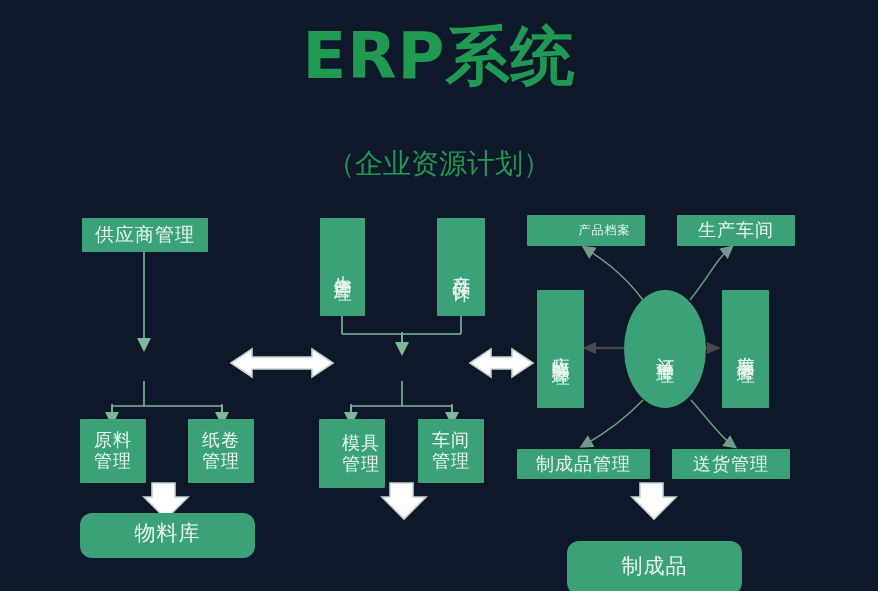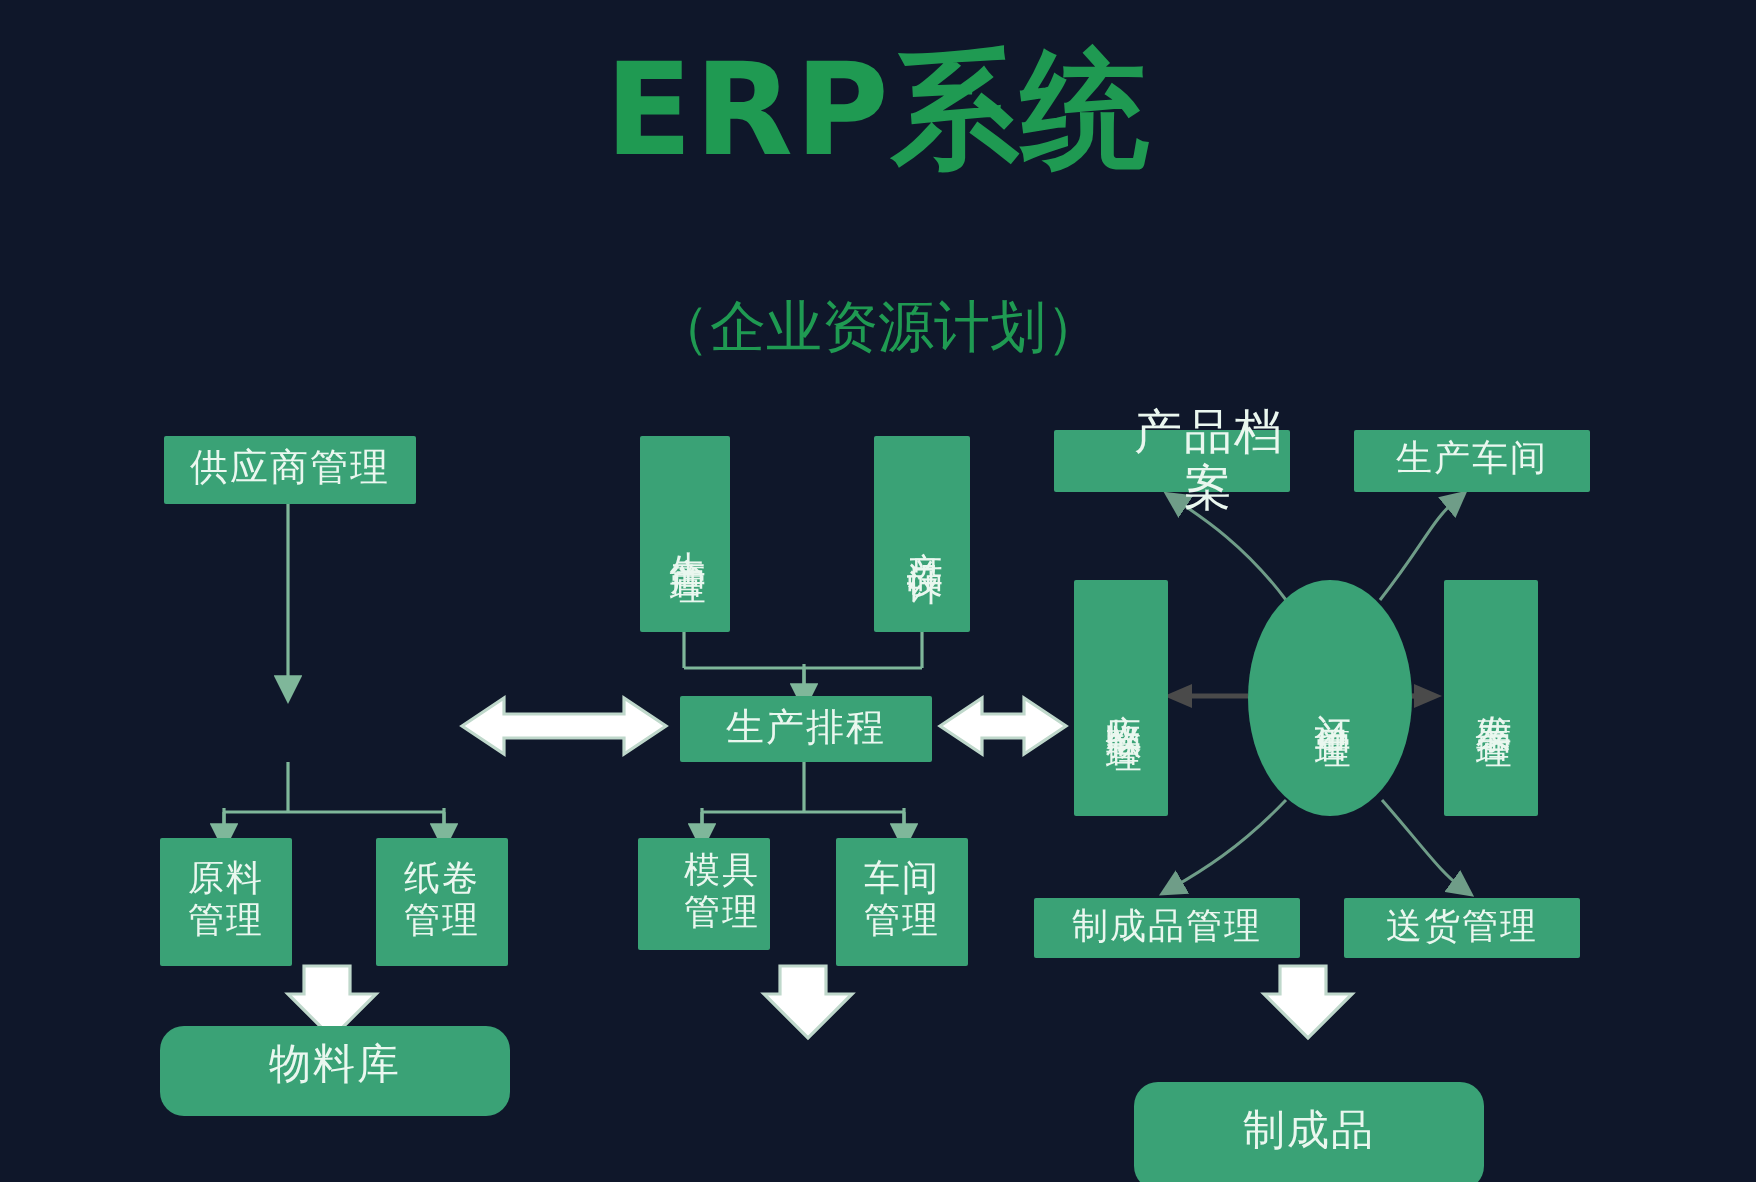--- a/index.html
+++ b/index.html
@@ -183,30 +183,29 @@
 
   <div class="node rect wrap2" style="left:188px; top:419px; width:66px; height:64px; font-size:18px;">纸卷
 管理</div>
 
   <div class="node rounded" style="left:80px; top:513px; width:175px; height:45px; font-size:21px;">物料库</div>
 
   <div class="node rect vertical" style="left:320px; top:218px; width:45px; height:98px; font-size:18px;">生产管理</div>
 
   <div class="node rect vertical" style="left:437px; top:218px; width:48px; height:98px; font-size:18px;">产品设计</div>
 
-  <div class="node rect" style="left:340px; top:348px; width:126px; height:33px; font-size:19px;">生产排程</div>
-
-  <div class="node rect wrap2" style="left:319px; top:419px; width:66px; height:56px; font-size:18px;padding-left:18px;">模具
+
+  <div class="node rect wrap2" style="left:319px; top:419px; width:66px; height:69px; font-size:18px;padding-left:18px;">模具
 管理</div>
 
   <div class="node rect wrap2" style="left:418px; top:419px; width:66px; height:64px; font-size:18px;">车间
 管理</div>
 
 
-  <div class="node rect" style="left:527px; top:215px; width:118px; height:31px; font-size:24px;padding-left:37px;">产品档案</div>
+  <div class="node rect" style="left:527px; top:215px; width:118px; height:31px; font-size:12px;padding-left:37px;">产品档案</div>
 
   <div class="node rect" style="left:677px; top:215px; width:118px; height:31px; font-size:18px;">生产车间</div>
 
   <div class="node rect vertical" style="left:537px; top:290px; width:47px; height:118px; font-size:18px;">应收款管理</div>
 
   <div class="node ellipse vertical" style="left:624px; top:290px; width:82px; height:118px; font-size:18px;">订单管理</div>
 
   <div class="node rect vertical" style="left:722px; top:290px; width:47px; height:118px; font-size:18px;">发票管理</div>
 
   <div class="node rect" style="left:517px; top:449px; width:133px; height:30px; font-size:18px;">制成品管理</div>

